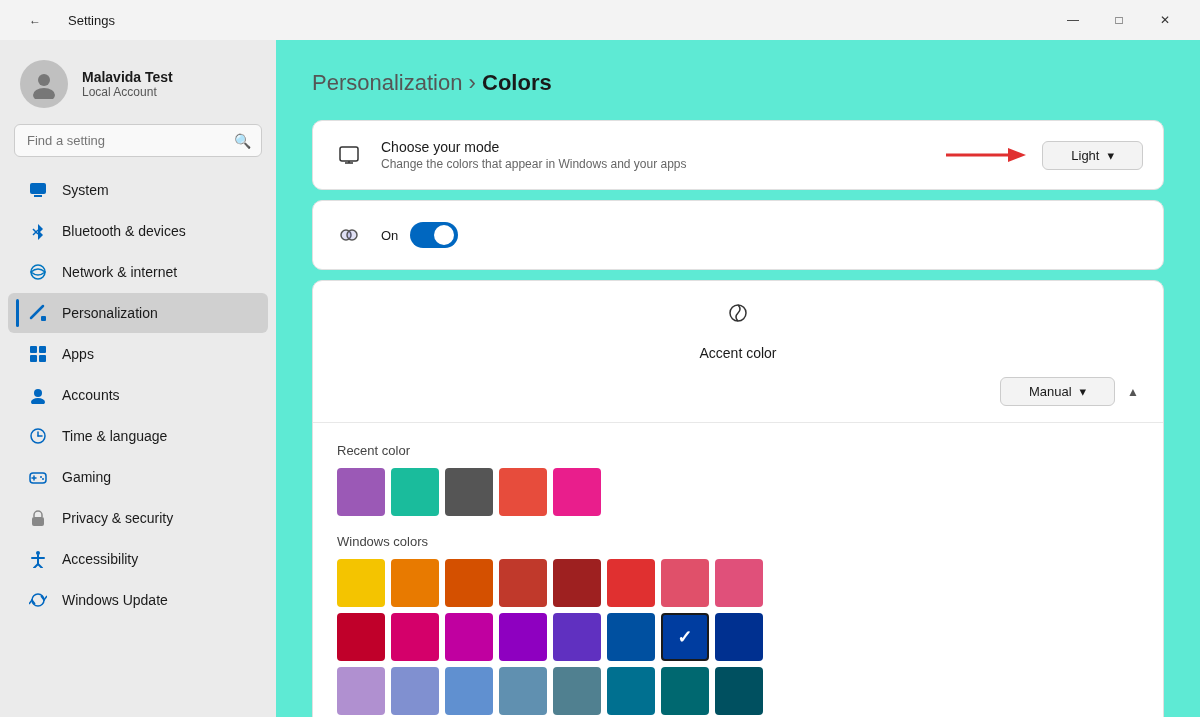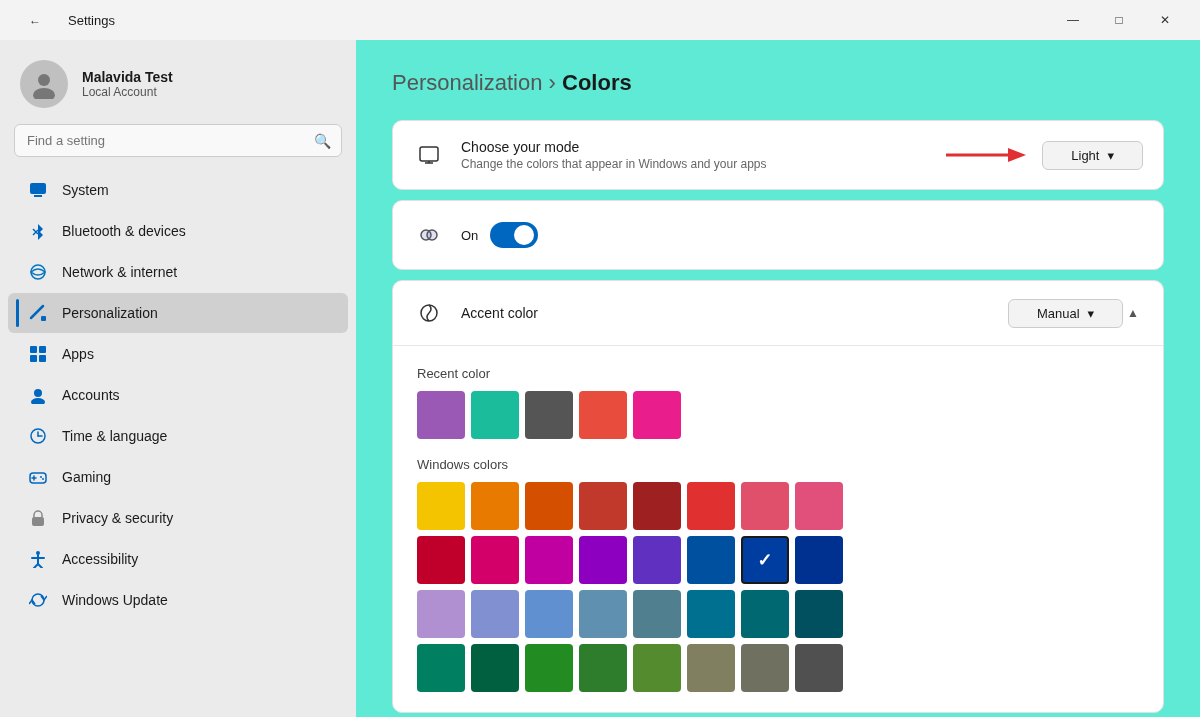--- a/index.html
+++ b/index.html
@@ -48,21 +48,21 @@
     }
 
     .app-body {
       display: flex;
       flex: 1;
       overflow: hidden;
     }
 
     
     .sidebar {
-      width: 356px;
+      width: 276px;
       background: #ebebeb;
       display: flex;
       flex-direction: column;
       flex-shrink: 0;
       padding: 0;
       overflow-y: auto;
     }
     .user-profile {
       display: flex;
       align-items: center;
@@ -263,25 +263,26 @@
       border-radius: 10px;
       border: 1px solid #e0e0e0;
       overflow: hidden;
     }
     .accent-header {
       display: flex;
       align-items: center;
       padding: 16px 20px;
       gap: 16px;
       border-bottom: 1px solid #e8e8e8;
+      flex-direction: column;
     }
     .accent-header-controls {
       display: flex;
       align-items: center;
-      gap: 0;
+      gap: 8px;
       margin-left: auto;
       justify-content: space-between;
     }
     .chevron-up {
       font-size: 12px;
       color: #555;
       cursor: pointer;
       padding: 4px;
     }
     .accent-body {

